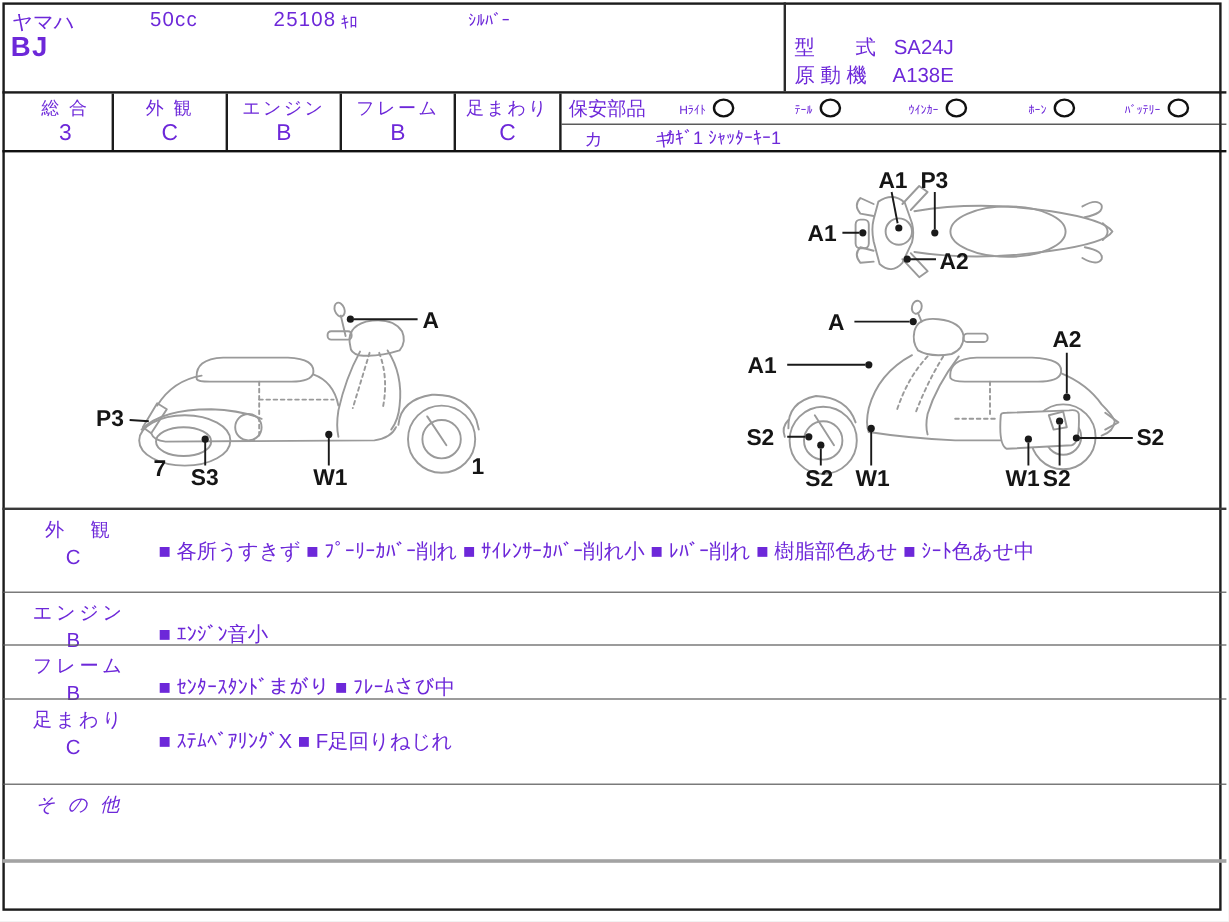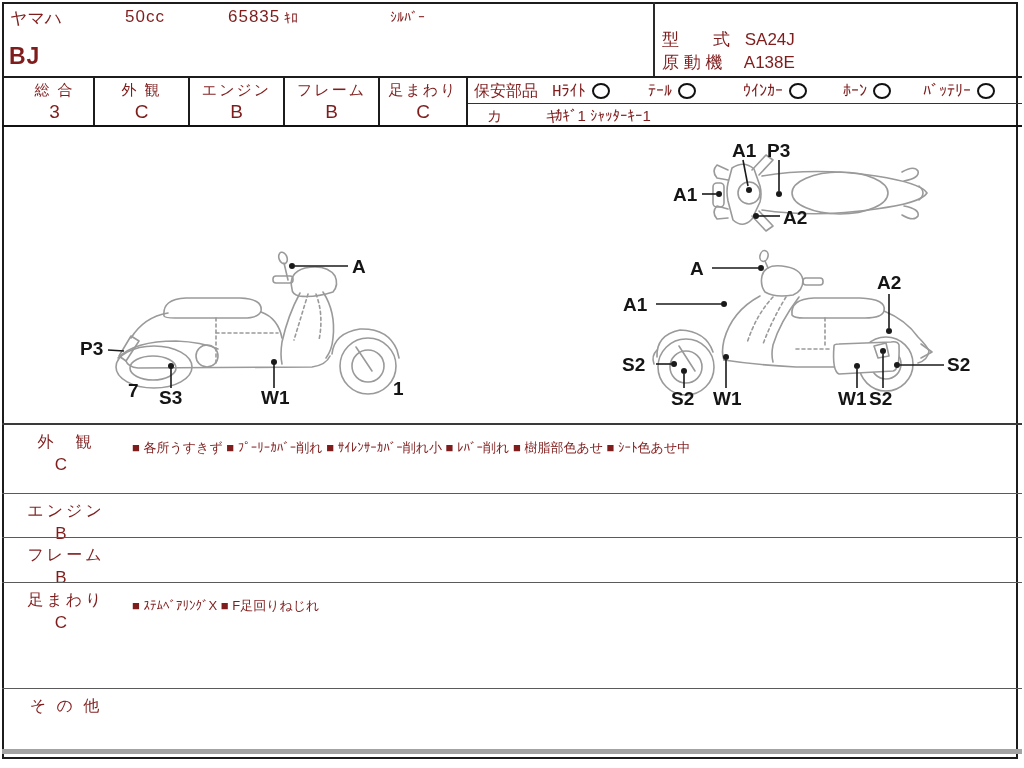--- a/index.html
+++ b/index.html
@@ -1,74 +1,74 @@
 <!DOCTYPE html>
 <html><head>
 <meta charset="utf-8">
 <style>
   html,body{margin:0;padding:0;background:#e8e8e8;}
   .page{position:relative;width:1024px;height:768px;background:#fff;overflow:hidden;
-        font-family:"Liberation Sans","DejaVu Sans",sans-serif;color:#7f1d1d;}
+        font-family:"Liberation Sans","DejaVu Sans",sans-serif;color:#6d28d9;}
   .frame{position:absolute;left:2px;top:2px;width:1016px;height:757px;border:2px solid #1c1c1c;box-sizing:border-box;}
   .abs{position:absolute;white-space:nowrap;}
 
   
   .h-maker{left:10px;top:7px;font-size:17px;}
   .h-disp{left:125px;top:7px;font-size:17px;letter-spacing:1px;text-align:right;}
   .h-mile{left:228px;top:7px;font-size:17px;letter-spacing:1px;}
   .h-mileu{left:284px;top:10px;font-size:14px;}
   .h-color{left:390px;top:9px;font-size:14px;}
-  .h-model{left:9px;top:26px;font-size:23px;font-weight:bold;letter-spacing:1px;margin-top:17px;}
+  .h-model{left:9px;top:26px;font-size:23px;font-weight:bold;letter-spacing:1px;}
   .h-divider{left:653px;top:2px;height:74px;width:0;border-left:2px solid #2a2a2a;}
   .hr-row{left:662px;font-size:17px;}
   .hr-row .lab{display:inline-block;width:78px;}
   .hr-0{top:5px;} .hr-1{top:28px;} .hr-2{top:51px;}
 
   
   .grade-row{position:absolute;left:2px;top:76px;width:1020px;height:51px;box-sizing:border-box;
              border-top:2px solid #1c1c1c;border-bottom:2.5px solid #111;display:flex;}
   .g-cell{box-sizing:border-box;border-right:2px solid #1c1c1c;text-align:center;}
   .g-cell .g-lab{font-size:15px;margin-top:3px;letter-spacing:2px;}
   .g-cell .g-val{font-size:19px;margin-top:1px;}
   .gc0{width:93px;padding-left:14px;} .gc1{width:95px;} .gc2{width:95px;} .gc3{width:95px;} .gc4{width:88px;}
   .g-safety{flex:1;position:relative;border-right:none;}
-  .s-top{position:absolute;left:0;top:0;right:0;height:25px;border-bottom:1.5px solid #333;font-family:Liberation Mono, monospace;}
+  .s-top{position:absolute;left:0;top:0;right:0;height:25px;border-bottom:1.5px solid #333;}
   .s-title{position:absolute;left:6px;top:3px;font-size:16px;}
-  .s-item{position:absolute;top:4px;font-size:16px;}
+  .s-item{position:absolute;top:4px;font-size:10px;margin-left:14px;}
   .ok-circle{display:inline-block;width:14px;height:12px;border:2px solid #111;border-radius:50%;
              vertical-align:-3px;margin-left:6px;background:#fff;}
   .s-bottom{position:absolute;left:0;top:27px;right:0;font-size:15px;}
   .s-keylab{position:absolute;left:19px;top:2px;letter-spacing:14px;text-align:center;}
   .s-keyval{position:absolute;left:87px;top:2px;}
 
   
   .diagram{position:absolute;left:18px;top:127px;width:1018px;height:296px;}
   .diagram svg{display:block;}
   text.dlab{font-size:19px;font-weight:600;fill:#151515;}
 
   
   .cond{position:absolute;left:2px;width:1020px;box-sizing:border-box;border-top:1.5px solid #5a5a5a;}
   .cond .c-lab{position:absolute;left:0;top:7px;width:128px;text-align:center;font-size:16px;letter-spacing:3px;}
   .cond .c-grade{position:absolute;left:0;top:30px;width:118px;text-align:center;font-size:17px;}
-  .cond .c-notes{position:absolute;left:130px;top:12px;width:878px;font-size:13px;line-height:22px;white-space:normal;}
+  .cond .c-notes{position:absolute;left:130px;top:24px;width:878px;font-size:17px;line-height:22px;white-space:normal;}
   .cr0{top:423px;height:70px;border-top-width:2px;border-top-color:#3a3a3a;}
   .cr1{top:493px;height:44px;}
   .cr2{top:537px;height:45px;}
   .cr3{top:582px;height:71px;}
-  .cr4{top:688px;height:66px;border-bottom:5px solid #a3a3a3;}
+  .cr4{top:653px;height:66px;border-bottom:3px solid #a3a3a3;font-style:italic;}
 </style>
 </head>
 <body>
 
 <div class="page">
   <div class="frame"></div>
 
   <span class="abs h-maker">ヤマハ</span>
   <span class="abs h-disp">50cc</span>
-  <span class="abs h-mile">65835</span>
+  <span class="abs h-mile">25108</span>
   <span class="abs h-mileu">ｷﾛ</span>
   <span class="abs h-color">ｼﾙﾊﾞｰ</span>
   <span class="abs h-model">BJ</span>
   <div class="abs h-divider"></div>
   <div class="abs hr-row hr-1">
     <span class="lab">型　　式</span>
     <span>SA24J</span>
   </div>
   <div class="abs hr-row hr-2">
     <span class="lab">原 動 機</span>
@@ -249,24 +249,26 @@
   </div>
 
   <div class="cond cr0">
     <div class="c-lab">外　観</div>
     <div class="c-grade">C</div>
     <div class="c-notes">■ 各所うすきず ■ ﾌﾟｰﾘｰｶﾊﾞｰ削れ ■ ｻｲﾚﾝｻｰｶﾊﾞｰ削れ小 ■ ﾚﾊﾞｰ削れ ■ 樹脂部色あせ ■ ｼｰﾄ色あせ中</div>
   </div>
   <div class="cond cr1">
     <div class="c-lab">エンジン</div>
     <div class="c-grade">B</div>
+    <div class="c-notes">■ ｴﾝｼﾞﾝ音小</div>
   </div>
   <div class="cond cr2">
     <div class="c-lab">フレーム</div>
     <div class="c-grade">B</div>
+    <div class="c-notes">■ ｾﾝﾀｰｽﾀﾝﾄﾞまがり ■ ﾌﾚｰﾑさび中</div>
   </div>
   <div class="cond cr3">
     <div class="c-lab">足まわり</div>
     <div class="c-grade">C</div>
     <div class="c-notes">■ ｽﾃﾑﾍﾞｱﾘﾝｸﾞX ■ F足回りねじれ</div>
   </div>
   <div class="cond cr4">
     <div class="c-lab">そ の 他</div>
     <div class="c-grade"></div>
     <div class="c-notes"></div>

